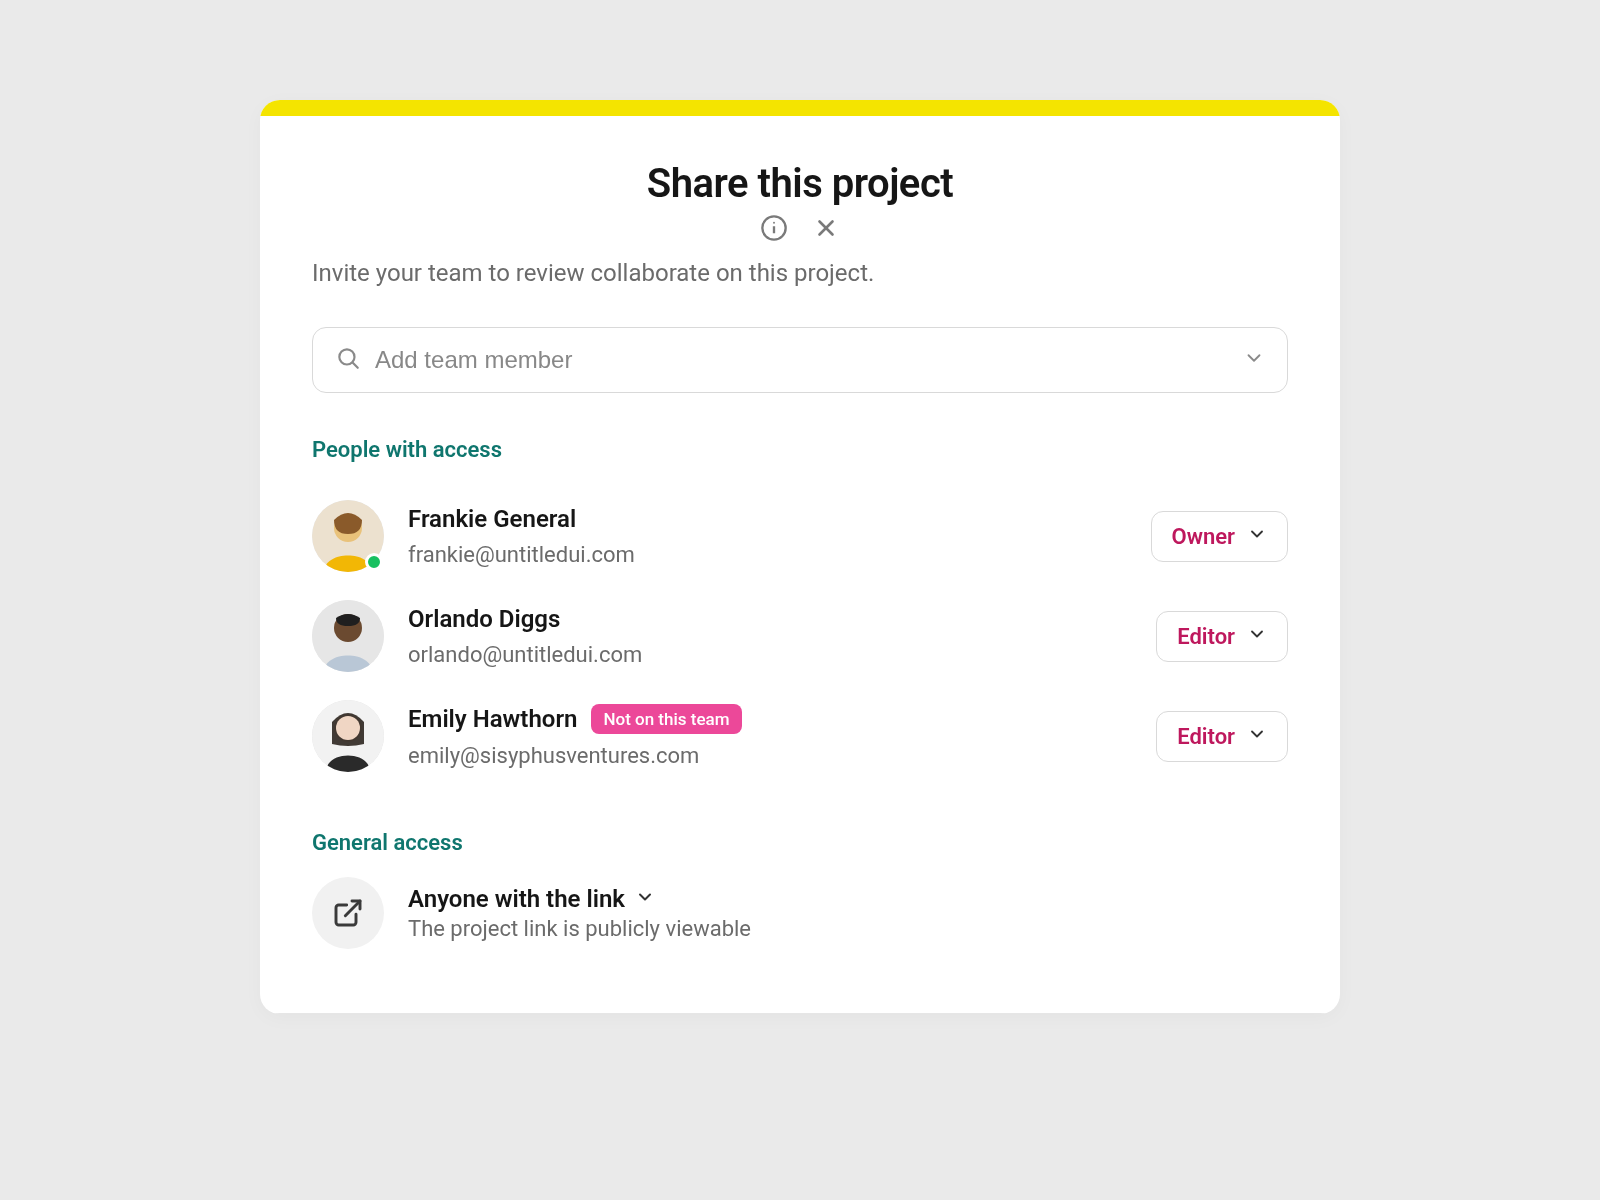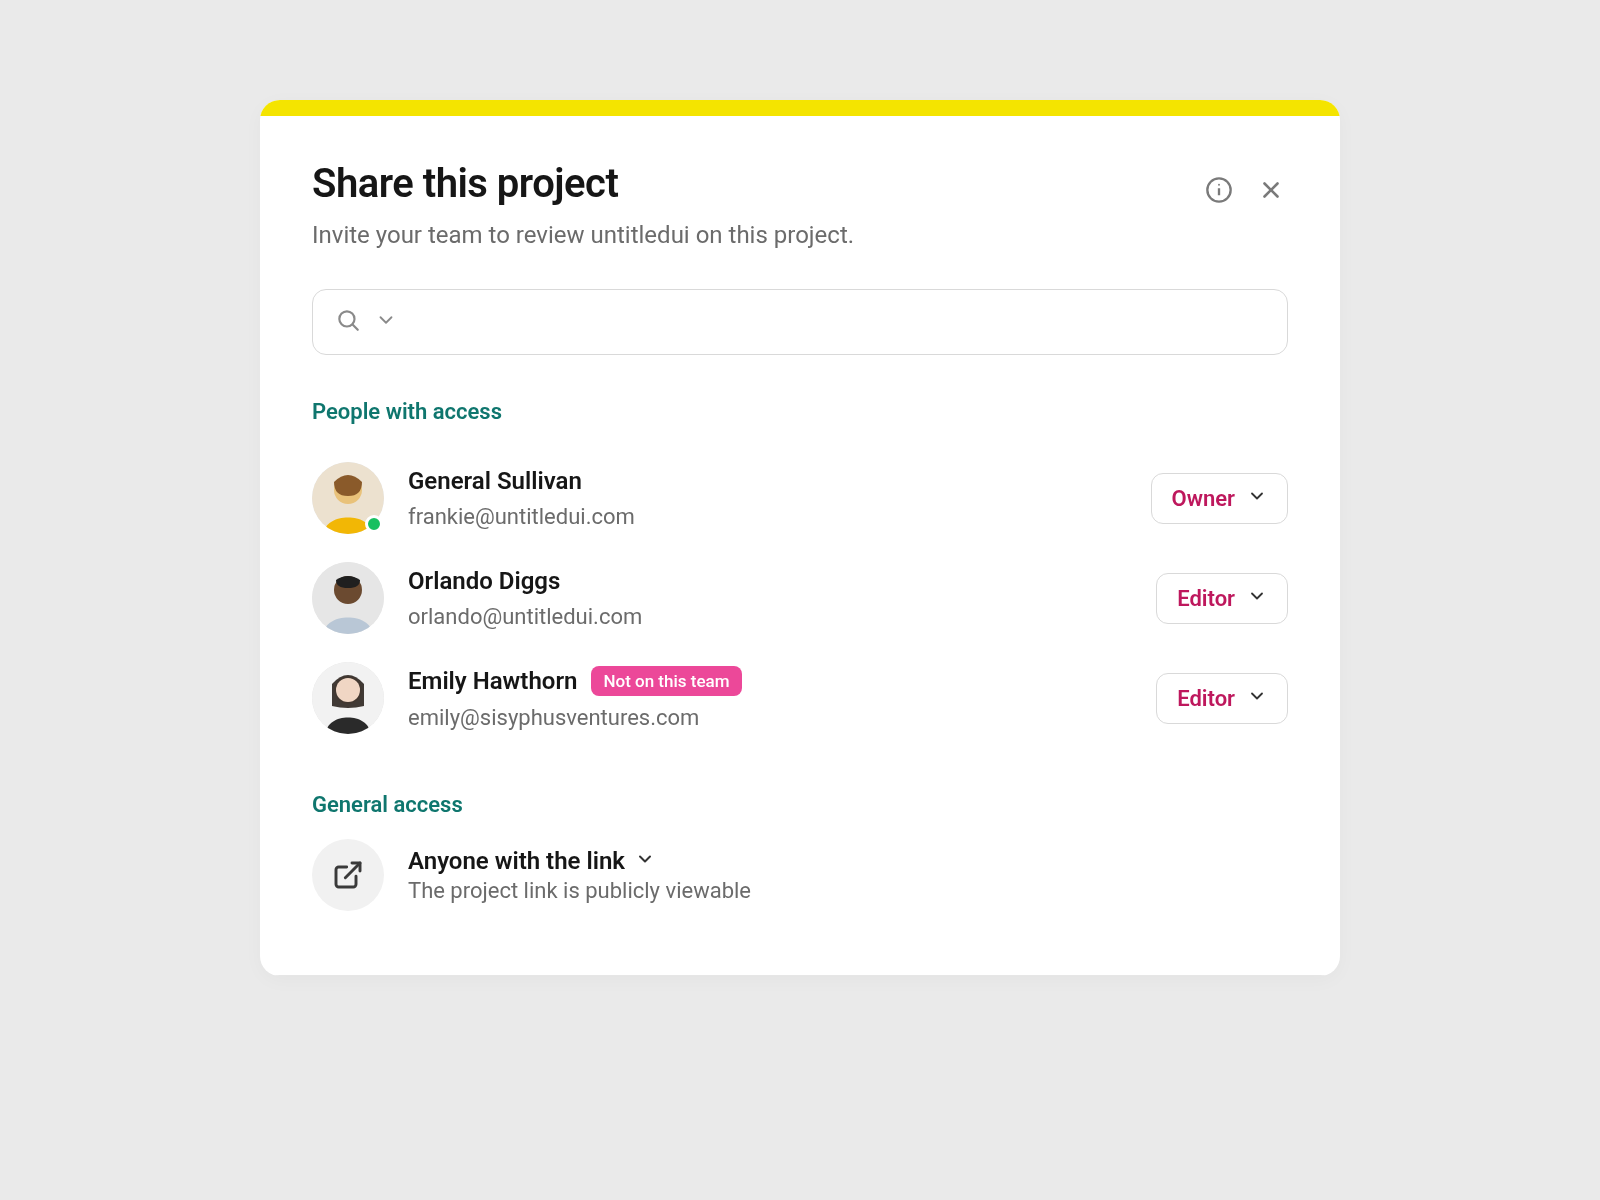--- a/index.html
+++ b/index.html
@@ -24,21 +24,22 @@
   .accent-bar {
     height: 16px;
     background: #f4e400;
   }
   .modal-inner {
     padding: 44px 52px 0 52px;
   }
   .header {
     display: flex;
     justify-content: space-between;
-    align-items: flex-end;
+    align-items: center;
+    flex-direction: column;
   }
   .title {
     font-size: 40px;
     font-weight: 650;
     color: #161616;
     letter-spacing: -0.5px;
   }
   .header-icons {
     display: flex;
     gap: 18px;
@@ -203,29 +204,30 @@
           </svg>
         </div>
         <div class="icon-btn">
           <svg width="26" height="26" viewBox="0 0 24 24" fill="none" stroke="currentColor" stroke-width="2.4" stroke-linecap="round">
             <line x1="6" y1="6" x2="18" y2="18"></line>
             <line x1="18" y1="6" x2="6" y2="18"></line>
           </svg>
         </div>
       </div>
     </div>
-    <p class="subtitle">Invite your team to review untitledui on this project.</p>
+    <p class="subtitle">Invite your team to review collaborate on this project.</p>
 
     <div class="search-wrap">
       <span>
         <svg width="26" height="26" viewBox="0 0 24 24" fill="none" stroke="#8a8a8a" stroke-width="2">
           <circle cx="11" cy="11" r="7"></circle>
           <line x1="21" y1="21" x2="16.2" y2="16.2" stroke-linecap="round"></line>
         </svg>
       </span>
+      <input type="text" placeholder="Add team member" style="">
       <span>
         <svg width="22" height="22" viewBox="0 0 24 24" fill="none" stroke="#8a8a8a" stroke-width="2" stroke-linecap="round" stroke-linejoin="round">
           <polyline points="6 9 12 15 18 9"></polyline>
         </svg>
       </span>
     </div>
 
     <div class="section-label">People with access</div>
 
     <div class="people-list">
@@ -235,21 +237,21 @@
           <svg width="72" height="72" viewBox="0 0 72 72">
             <circle cx="36" cy="36" r="36" fill="#ece1cf"></circle>
             <circle cx="36" cy="28" r="14" fill="#e9c27a"></circle>
             <path d="M12 72 C12 50 60 50 60 72 Z" fill="#f2b705"></path>
             <path d="M22 20 Q36 6 50 20 Q50 34 36 34 Q22 34 22 20 Z" fill="#8a5a2a"></path>
           </svg>
           <div class="status-dot"></div>
         </div>
         <div class="person-info">
           <div class="name-line">
-            <span class="person-name">General Sullivan</span>
+            <span class="person-name">Frankie General</span>
           </div>
           <div class="person-email">frankie@untitledui.com</div>
         </div>
         <div class="role-btn">
           <span>Owner</span>
           <span>
             <svg width="20" height="20" viewBox="0 0 24 24" fill="none" stroke="#333" stroke-width="2.2" stroke-linecap="round" stroke-linejoin="round">
                 <polyline points="6 9 12 15 18 9"></polyline>
               </svg>
           </span>

